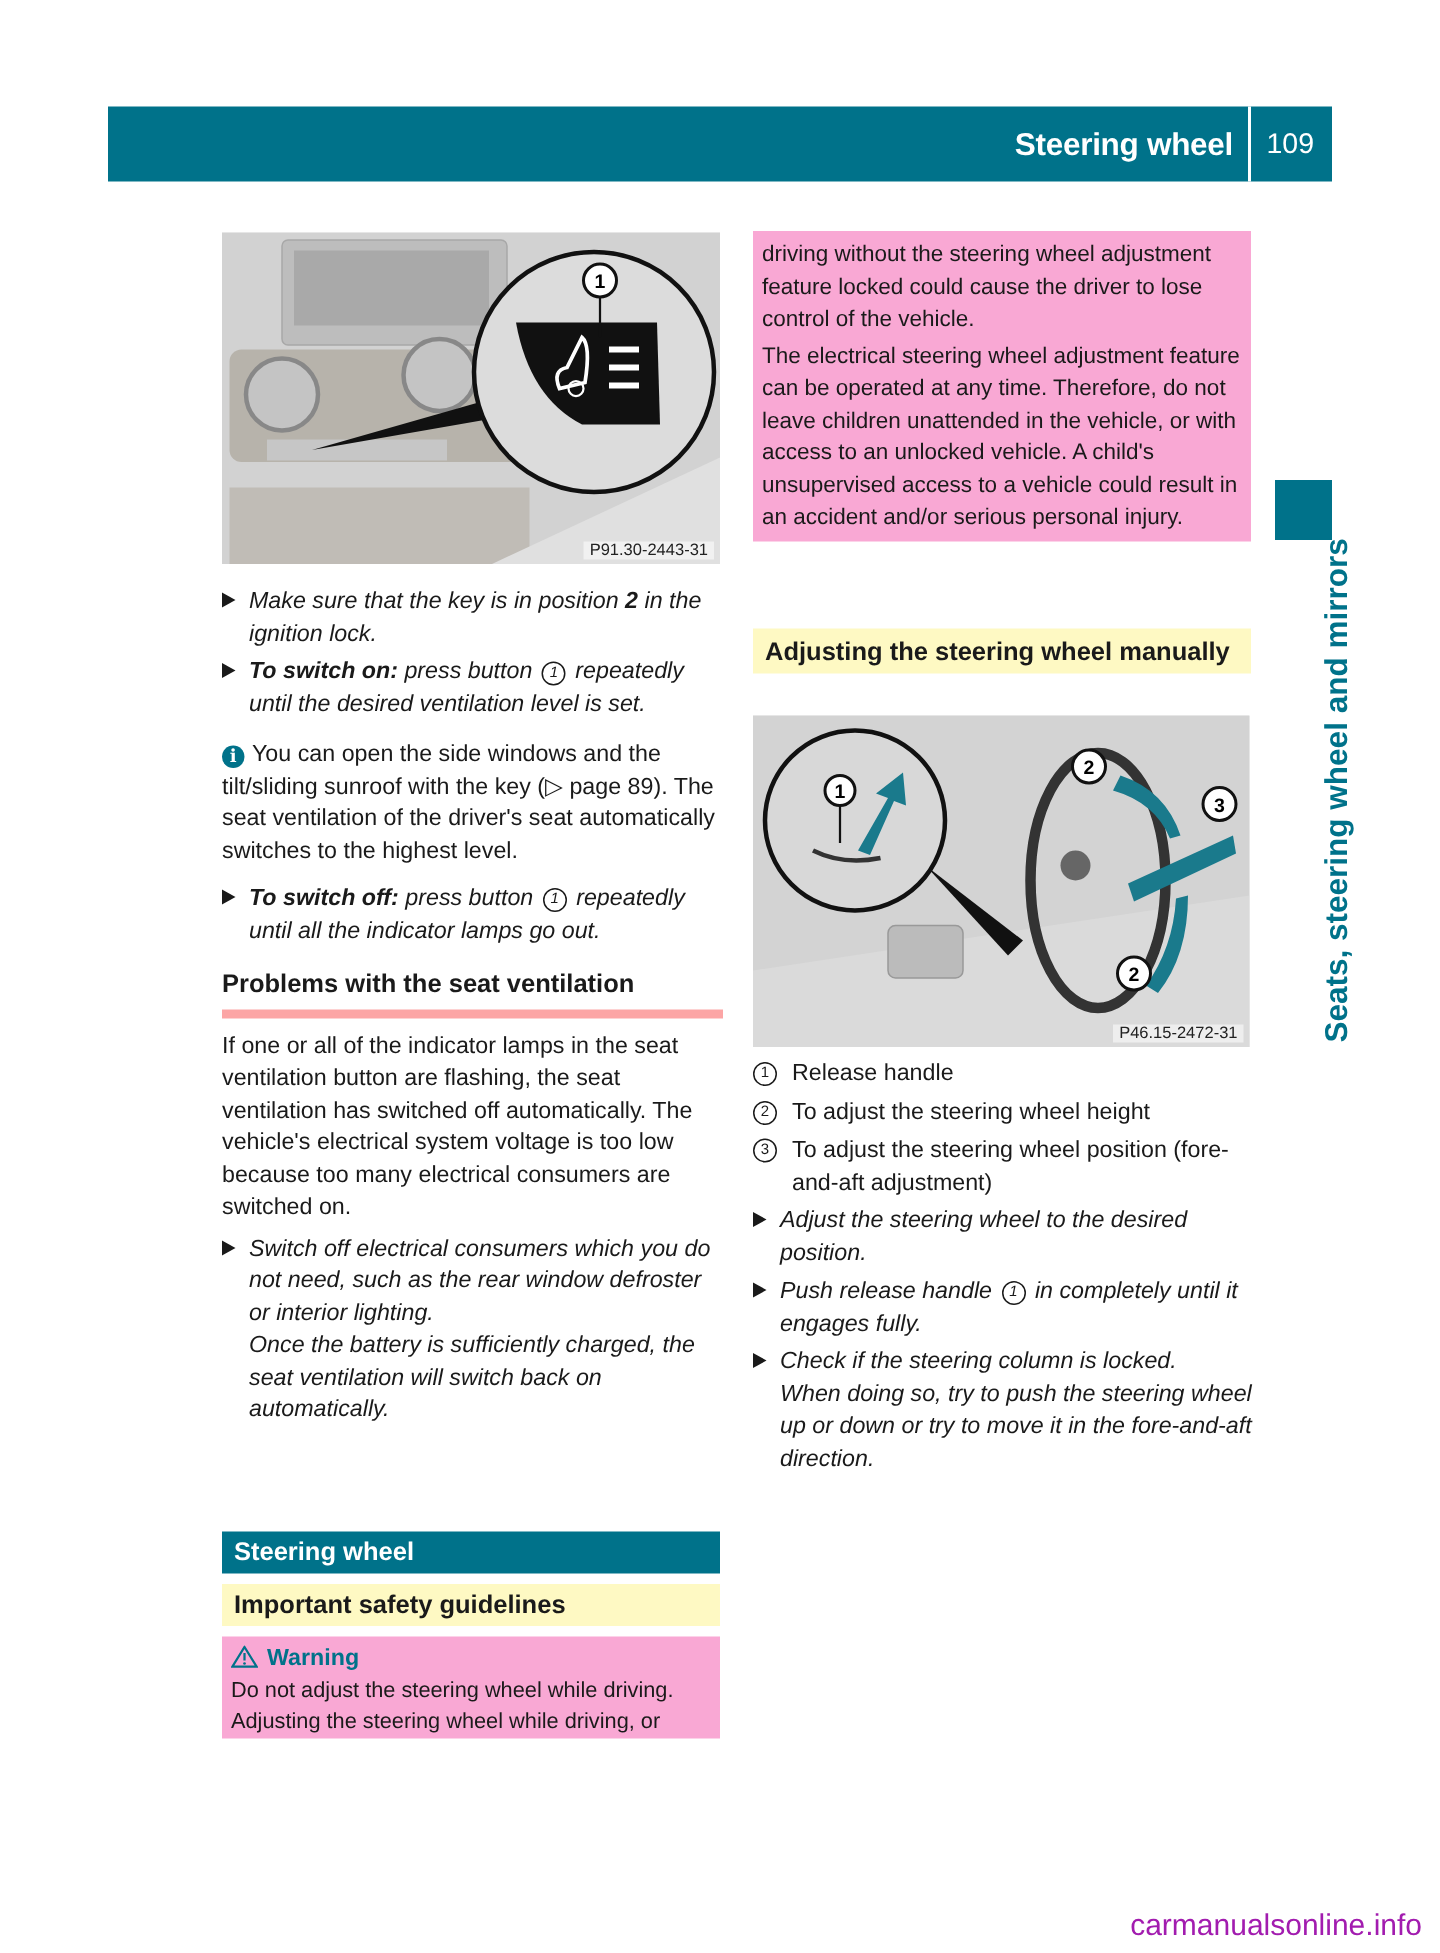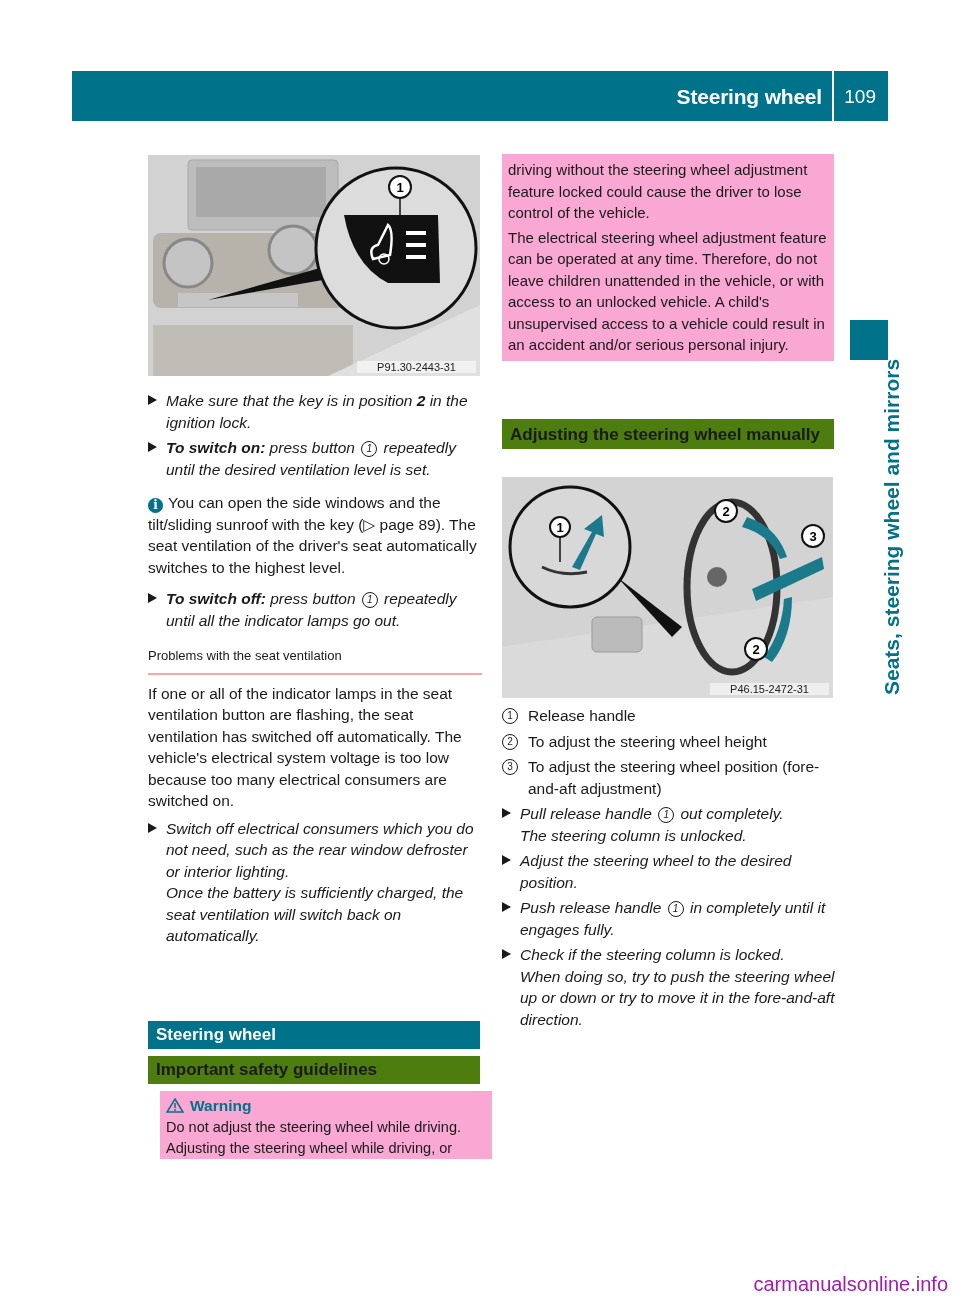--- a/index.html
+++ b/index.html
@@ -9,35 +9,35 @@
   .header-bar { left:72px; top:71px; width:816px; height:50px; background:#00728a; }
   .header-title { position:absolute; right:66px; top:14px; color:#fff; font-weight:bold; font-size:21px; letter-spacing:-0.2px; }
   .header-sep { position:absolute; right:54px; top:0; width:2px; height:50px; background:#ffffff; }
   .header-page { position:absolute; right:12px; top:15px; color:#fff; font-weight:normal; font-size:19px; }
   .side-block { left:850px; top:320px; width:38px; height:40px; background:#00728a; }
   .side-text { left:850px; top:365px; width:38px; height:330px; }
   .side-text span { position:absolute; left:50%; top:0; transform-origin:0 0;
      transform: translate(11px, 330px) rotate(-90deg); white-space:nowrap;
      color:#00728a; font-weight:bold; font-size:21px; }
   .fig { background:#d4d4d4; overflow:hidden; }
-  .fig-code { position:absolute; right:4px; bottom:3px; font-size:11px; color:#222; background:rgba(255,255,255,0.55); padding:0 20px; }
+  .fig-code { position:absolute; right:4px; bottom:3px; font-size:11px; color:#222; background:rgba(255,255,255,0.55); padding:0 4px; }
   .col { position:absolute; font-size:15.5px; line-height:21.5px; }
   .step { position:relative; padding-left:18px; margin-bottom:4px;font-style:italic; }
   .step .arrow { position:absolute; left:0; top:5px; width:0; height:0; border-left:9px solid #1a1a1a;
                  border-top:5px solid transparent; border-bottom:5px solid transparent; }
   .callout { display:inline-block; width:14px; height:14px; border:1.2px solid #1a1a1a; border-radius:50%;
              font-size:10px; line-height:14px; text-align:center; vertical-align:1px; margin:0 2px; }
   b { font-weight:bold; }
   .info { position:relative; margin:12px 0 10px 0; }
   .info-icon { display:inline-block; width:15px; height:15px; border-radius:50%; background:#00728a; color:#fff;
                font-weight:bold; font-size:12px; line-height:15px; text-align:center; font-family:"DejaVu Serif", serif; margin-right:5px; vertical-align:-1px; }
-  .h2 { font-weight:normal; font-size:13px; margin-top:14px; padding-bottom:6px; border-bottom:2px solid #fca5a5; }
+  .h2 { font-weight:bold; font-size:17px; margin-top:14px; padding-bottom:6px; border-bottom:6px solid #fca5a5; }
   .para { margin-top:8px; margin-bottom:6px; }
   .bar-teal { background:#00728a; color:#fff; font-weight:bold; font-size:17px; padding:4px 8px; height:20px; }
-  .bar-grey { background:#4d7c0f; color:#1a1a1a; font-weight:bold; font-size:17px; padding:4px 8px; }
+  .bar-grey { background:#fef9c3; color:#1a1a1a; font-weight:bold; font-size:17px; padding:4px 8px; }
   .warn-box { background:#f9a8d4; padding:4px 6px 4px 6px; font-size:14.5px; line-height:21px; }
   .warn-title { color:#00728a; font-weight:bold; font-size:15.5px; }
   .legend-item { position:relative; padding-left:26px; margin-bottom:4px; }
   .legend-item .callout { position:absolute; left:0; top:3px; margin:0; }
   .watermark { position:absolute; right:12px; bottom:6px; color:#a21caf; font-size:20px; }
 </style>
 </head>
 <body>
 
 <div class="abs header-bar">
@@ -97,21 +97,21 @@
   <div class="para">If one or all of the indicator lamps in the seat ventilation button are flashing, the seat ventilation has switched off automatically. The vehicle's electrical system voltage is too low because too many electrical consumers are switched on.</div>
   <div class="step">
     <span class="arrow"></span>
     <div>Switch off electrical consumers which you do not need, such as the rear window defroster or interior lighting.</div>
     <div>Once the battery is sufficiently charged, the seat ventilation will switch back on automatically.</div>
   </div>
 </div>
 
 <div class="abs bar-teal" style="left:148px; top:1021px; width:316px;">Steering wheel</div>
 <div class="abs bar-grey" style="left:148px; top:1056px; width:316px;">Important safety guidelines</div>
-<div class="abs warn-box" style="left:160px; top:1091px; width:320px; height:60px;">
+<div class="abs warn-box" style="left:148px; top:1091px; width:320px; height:60px;">
   <div>
     <svg width="18" height="15" viewBox="0 0 18 15" style="vertical-align:-2px; margin-right:6px;">
       <path d="M9 1 L17 14 L1 14 Z" fill="none" stroke="#00728a" stroke-width="1.5"></path>
       <line x1="9" y1="5" x2="9" y2="10" stroke="#00728a" stroke-width="1.5"></line>
       <circle cx="9" cy="12" r="0.9" fill="#00728a"></circle>
     </svg><span class="warn-title">Warning</span>
   </div>
   <div>Do not adjust the steering wheel while driving. Adjusting the steering wheel while driving, or</div>
 </div>
 
@@ -157,25 +157,20 @@
   <div class="legend-item">
     <span class="callout">2</span>
     <span>To adjust the steering wheel height</span>
   </div>
   <div class="legend-item">
     <span class="callout">3</span>
     <span>To adjust the steering wheel position (fore-and-aft adjustment)</span>
   </div>
   <div class="step">
     <span class="arrow"></span>
-    <span>Pull release handle </span><span class="callout">1</span><span> out completely.</span>
-    <div>The steering column is unlocked.</div>
-  </div>
-  <div class="step">
-    <span class="arrow"></span>
     <span>Adjust the steering wheel to the desired position.</span>
   </div>
   <div class="step">
     <span class="arrow"></span>
     <span>Push release handle </span><span class="callout">1</span><span> in completely until it engages fully.</span>
   </div>
   <div class="step">
     <span class="arrow"></span>
     <span>Check if the steering column is locked.</span>
     <div>When doing so, try to push the steering wheel up or down or try to move it in the fore-and-aft direction.</div>

